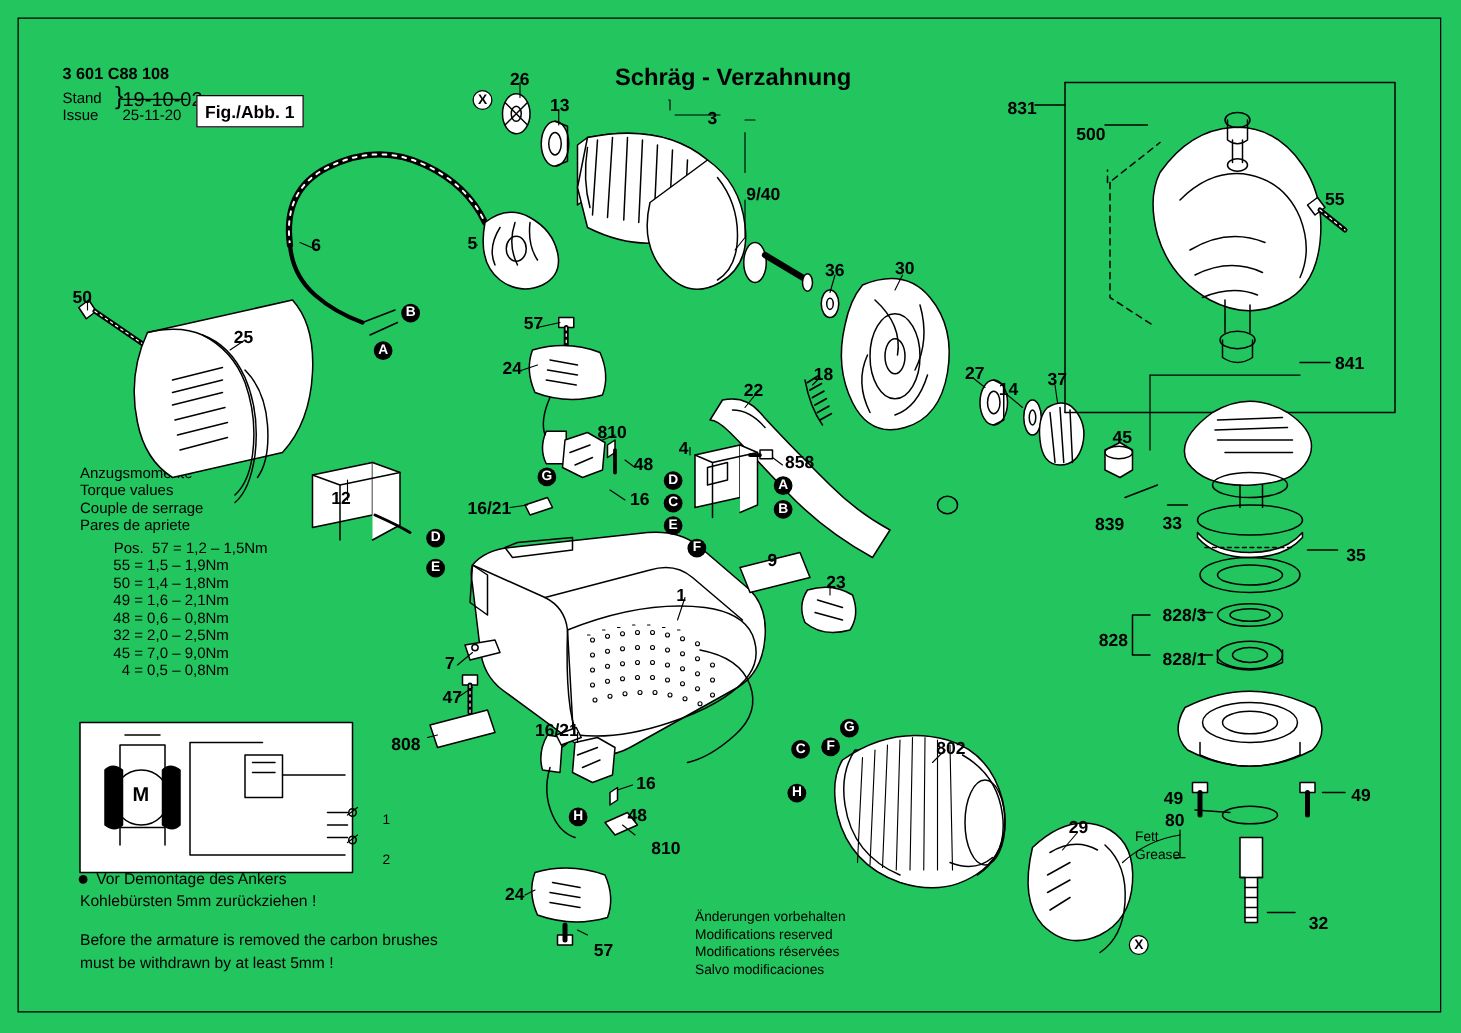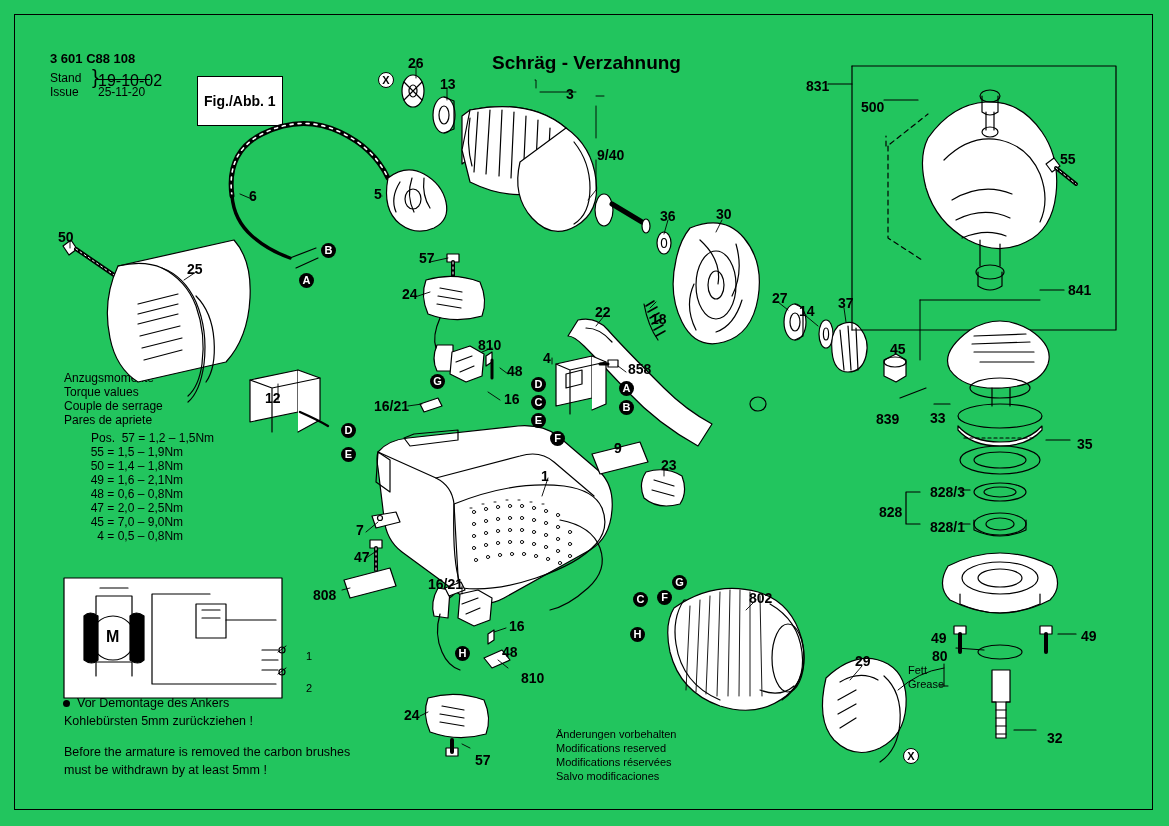--- a/index.html
+++ b/index.html
@@ -7,21 +7,21 @@
   #sheet{position:relative;width:1169px;height:826px;background:#22c55e;overflow:hidden;}
   #frame{position:absolute;left:14px;top:14px;width:1139px;height:796px;border:1.5px solid #000;box-sizing:border-box;}
   .t{position:absolute;white-space:pre;color:#000;font-size:12px;line-height:1.15;}
   .bold{font-weight:bold;}
   .num{font-size:14px;font-weight:bold;}
   .title{font-size:19px;font-weight:bold;}
   .small{font-size:11px;}
   .cb{position:absolute;border-radius:50%;background:#000;color:#fff;font-size:11px;font-weight:bold;text-align:center;line-height:15px;width:15px;height:15px;}
   .cw{position:absolute;border-radius:50%;border:1.4px solid #000;background:#fff;color:#000;font-size:11px;font-weight:bold;text-align:center;line-height:14px;width:16px;height:16px;box-sizing:border-box;}
   .ln{position:absolute;background:#000;}
-  .figbox{position:absolute;border:1.6px solid #000;font-weight:bold;font-size:14px;padding:16px 6px;background:#fff;margin-left:40px;}
+  .figbox{position:absolute;border:1.6px solid #000;font-weight:bold;font-size:14px;padding:4px 6px;background:#fff;}
   .dot{position:absolute;width:7px;height:7px;border-radius:50%;background:#000;}
   svg{position:absolute;left:0;top:0;overflow:visible;}
   .mech{stroke:#000;fill:none;}
 </style>
 </head>
 <body>
 
 <div id="sheet">
   <div id="frame"></div>
 
@@ -39,21 +39,21 @@
   <div>
     <div class="t" style="left:64px;top:372px;">Anzugsmomente</div>
     <div class="t" style="left:64px;top:386px;">Torque values</div>
     <div class="t" style="left:64px;top:400px;">Couple de serrage</div>
     <div class="t" style="left:64px;top:414px;">Pares de apriete</div>
     <div class="t" style="left:64px;top:432px;margin-left:27px;">Pos.  57 = 1,2 – 1,5Nm</div>
     <div class="t" style="left:64px;top:446px;">        55 = 1,5 – 1,9Nm</div>
     <div class="t" style="left:64px;top:460px;">        50 = 1,4 – 1,8Nm</div>
     <div class="t" style="left:64px;top:474px;">        49 = 1,6 – 2,1Nm</div>
     <div class="t" style="left:64px;top:488px;">        48 = 0,6 – 0,8Nm</div>
-    <div class="t" style="left:64px;top:502px;">        47 = 2,0 – 2,5Nm</div>
+    <div class="t" style="left:64px;top:502px;">        32 = 2,0 – 2,5Nm</div>
     <div class="t" style="left:64px;top:516px;">        45 = 7,0 – 9,0Nm</div>
     <div class="t" style="left:64px;top:530px;">          4 = 0,5 – 0,8Nm</div>
   </div>
 
   <div class="dot" style="left:63px;top:700px;"></div>
   <div class="t" style="left:77px;top:696px;font-size:12.5px;">Vor Demontage des Ankers</div>
   <div class="t" style="left:64px;top:714px;font-size:12.5px;">Kohlebürsten 5mm zurückziehen !</div>
   <div class="t" style="left:64px;top:745px;font-size:12.5px;">Before the armature is removed the carbon brushes</div>
   <div class="t" style="left:64px;top:763px;font-size:12.5px;">must be withdrawn by at least 5mm !</div>
 
@@ -492,21 +492,21 @@
       <div class="t num" style="left: 716px; top: 206px;">30</div>
       <div class="t num" style="left: 58px; top: 229px;">50</div>
       <div class="t num" style="left: 187px; top: 261px;">25</div>
       <div class="t num" style="left: 419px; top: 250px;">57</div>
       <div class="t num" style="left: 772px; top: 290px;">27</div>
       <div class="t num" style="left: 799px; top: 303px;">14</div>
       <div class="t num" style="left: 838px; top: 295px;">37</div>
       <div class="t num" style="left: 1068px; top: 282px;">841</div>
       <div class="t num" style="left: 402px; top: 286px;">24</div>
       <div class="t num" style="left: 595px; top: 304px;">22</div>
-      <div class="t num" style="left: 651px; top: 291px; margin-top: 20px;">18</div>
+      <div class="t num" style="left: 651px; top: 291px;">18</div>
       <div class="t num" style="left: 890px; top: 341px;">45</div>
       <div class="t num" style="left: 478px; top: 337px;">810</div>
       <div class="t num" style="left: 507px; top: 363px;">48</div>
       <div class="t num" style="left: 543px; top: 350px;">4</div>
       <div class="t num" style="left: 628px; top: 361px;">858</div>
       <div class="t num" style="left: 265px; top: 390px;">12</div>
       <div class="t num" style="left: 374px; top: 398px;">16/21</div>
       <div class="t num" style="left: 504px; top: 391px;">16</div>
       <div class="t num" style="left: 876px; top: 411px;">839</div>
       <div class="t num" style="left: 930px; top: 410px;">33</div>

